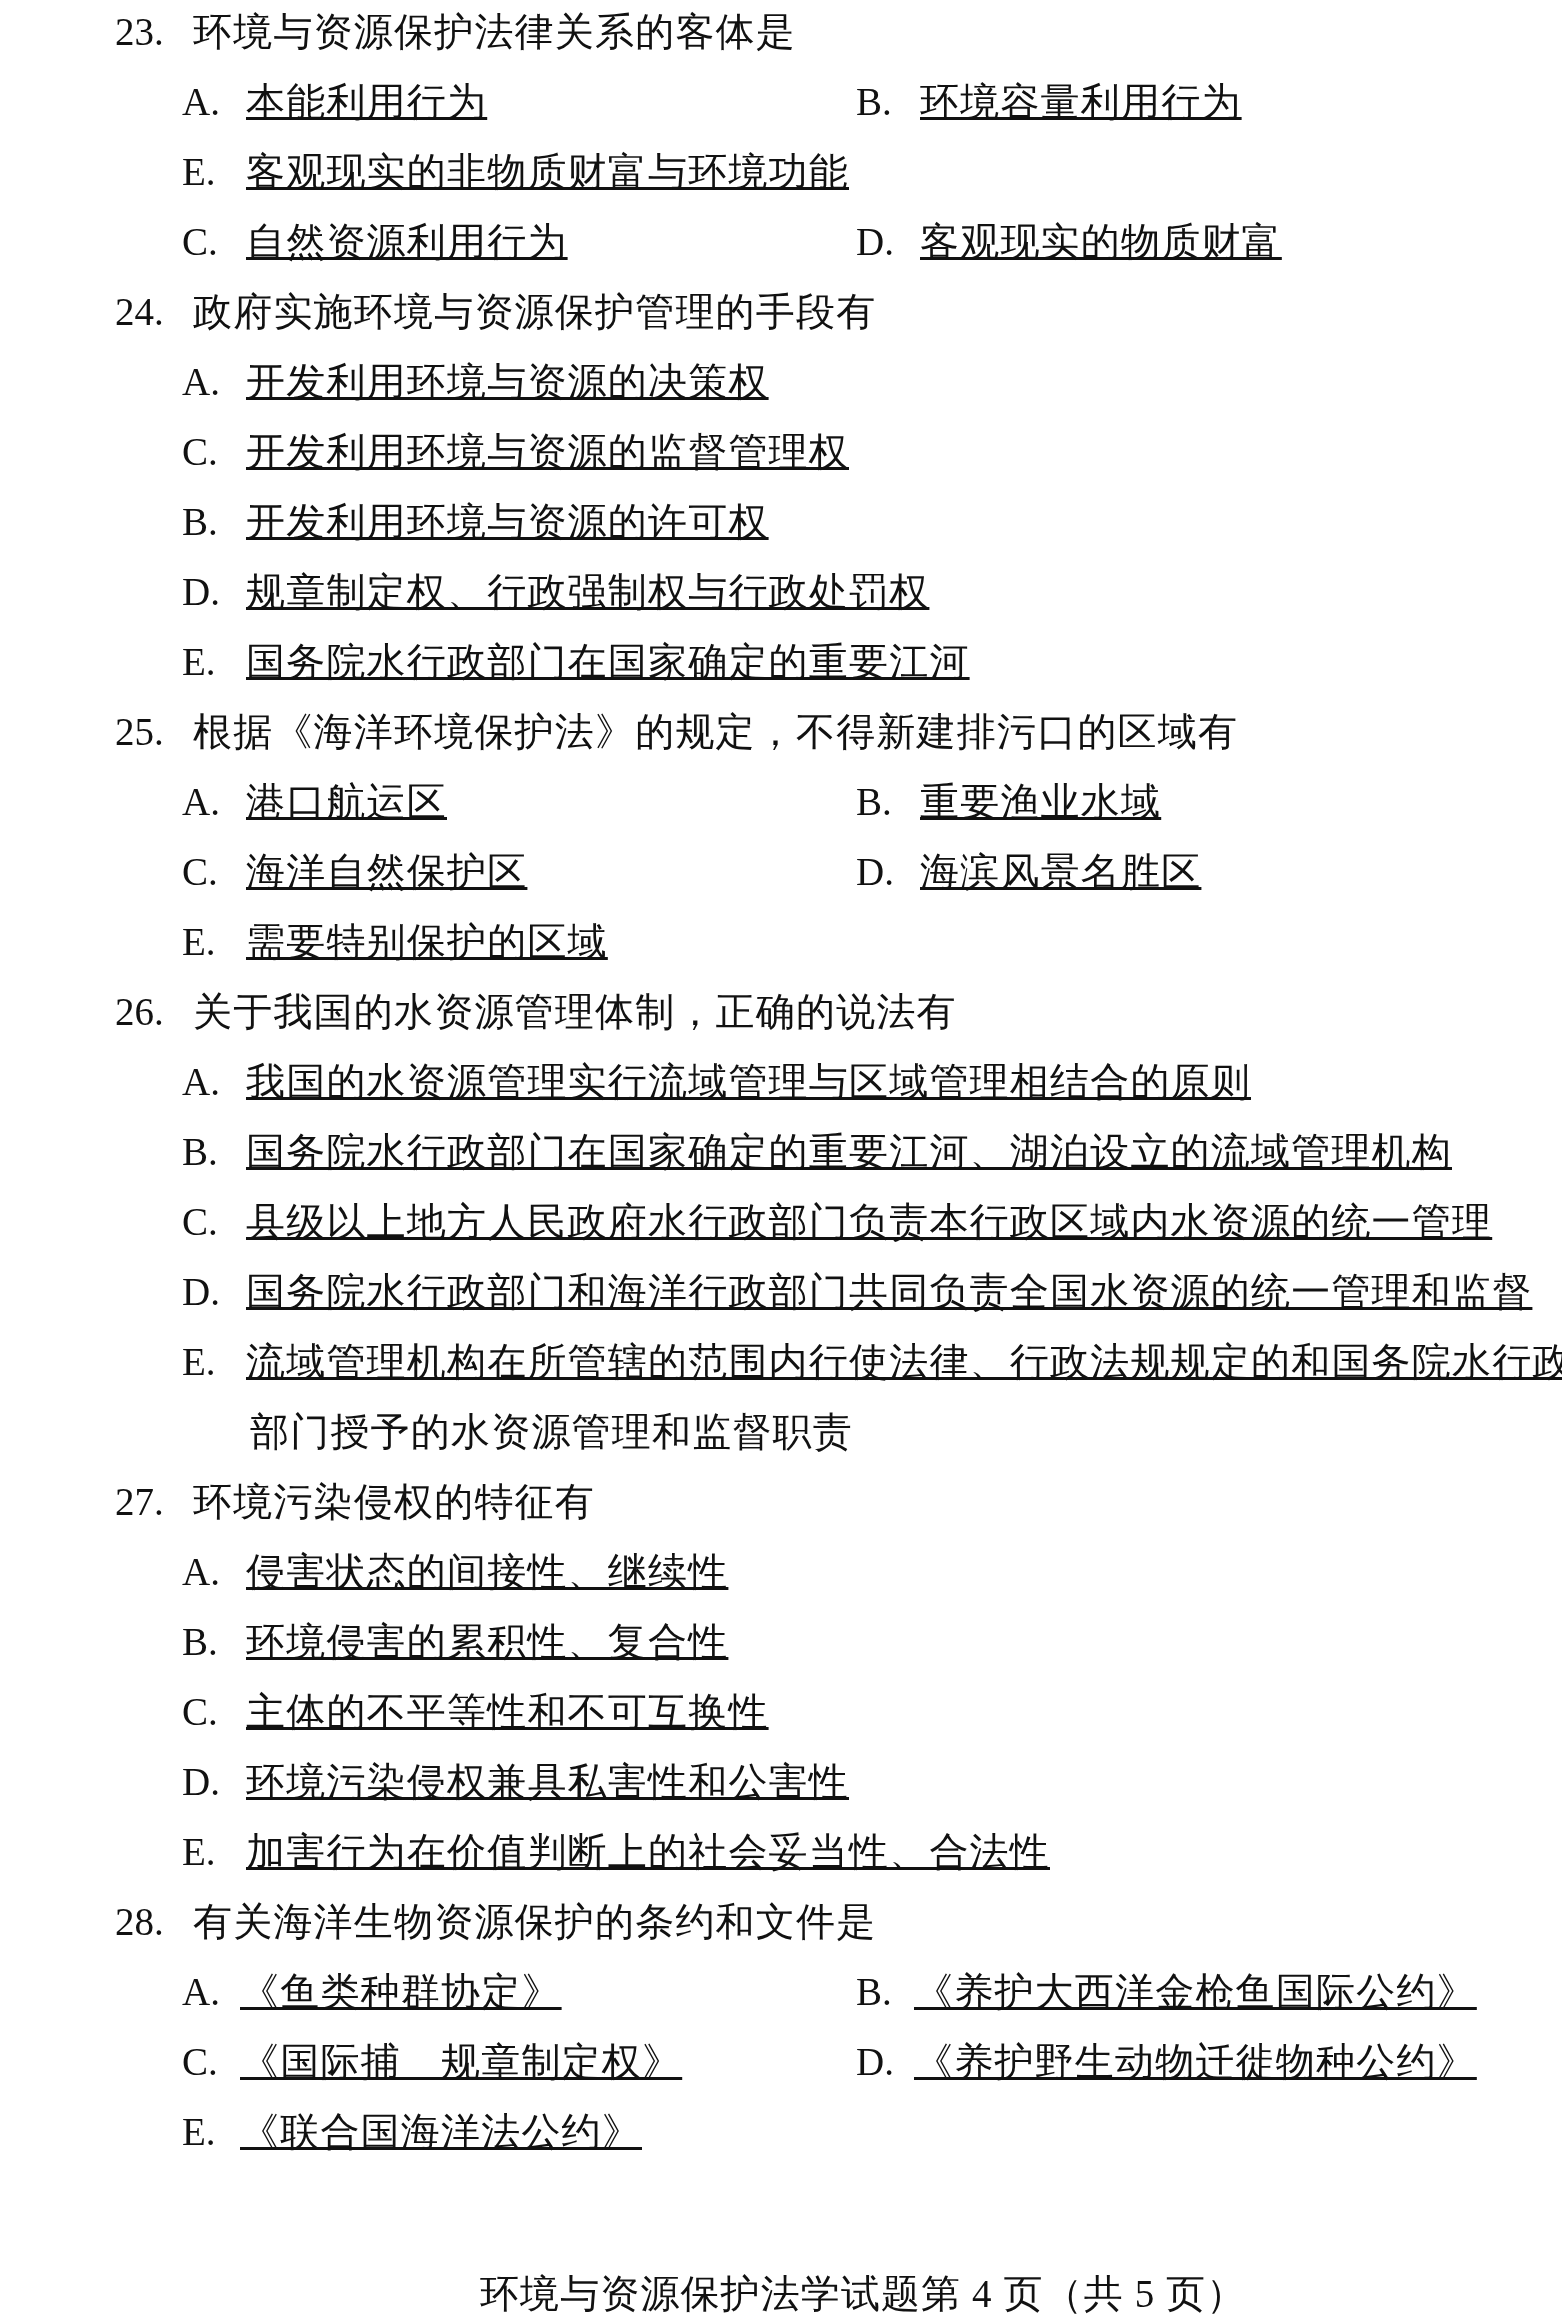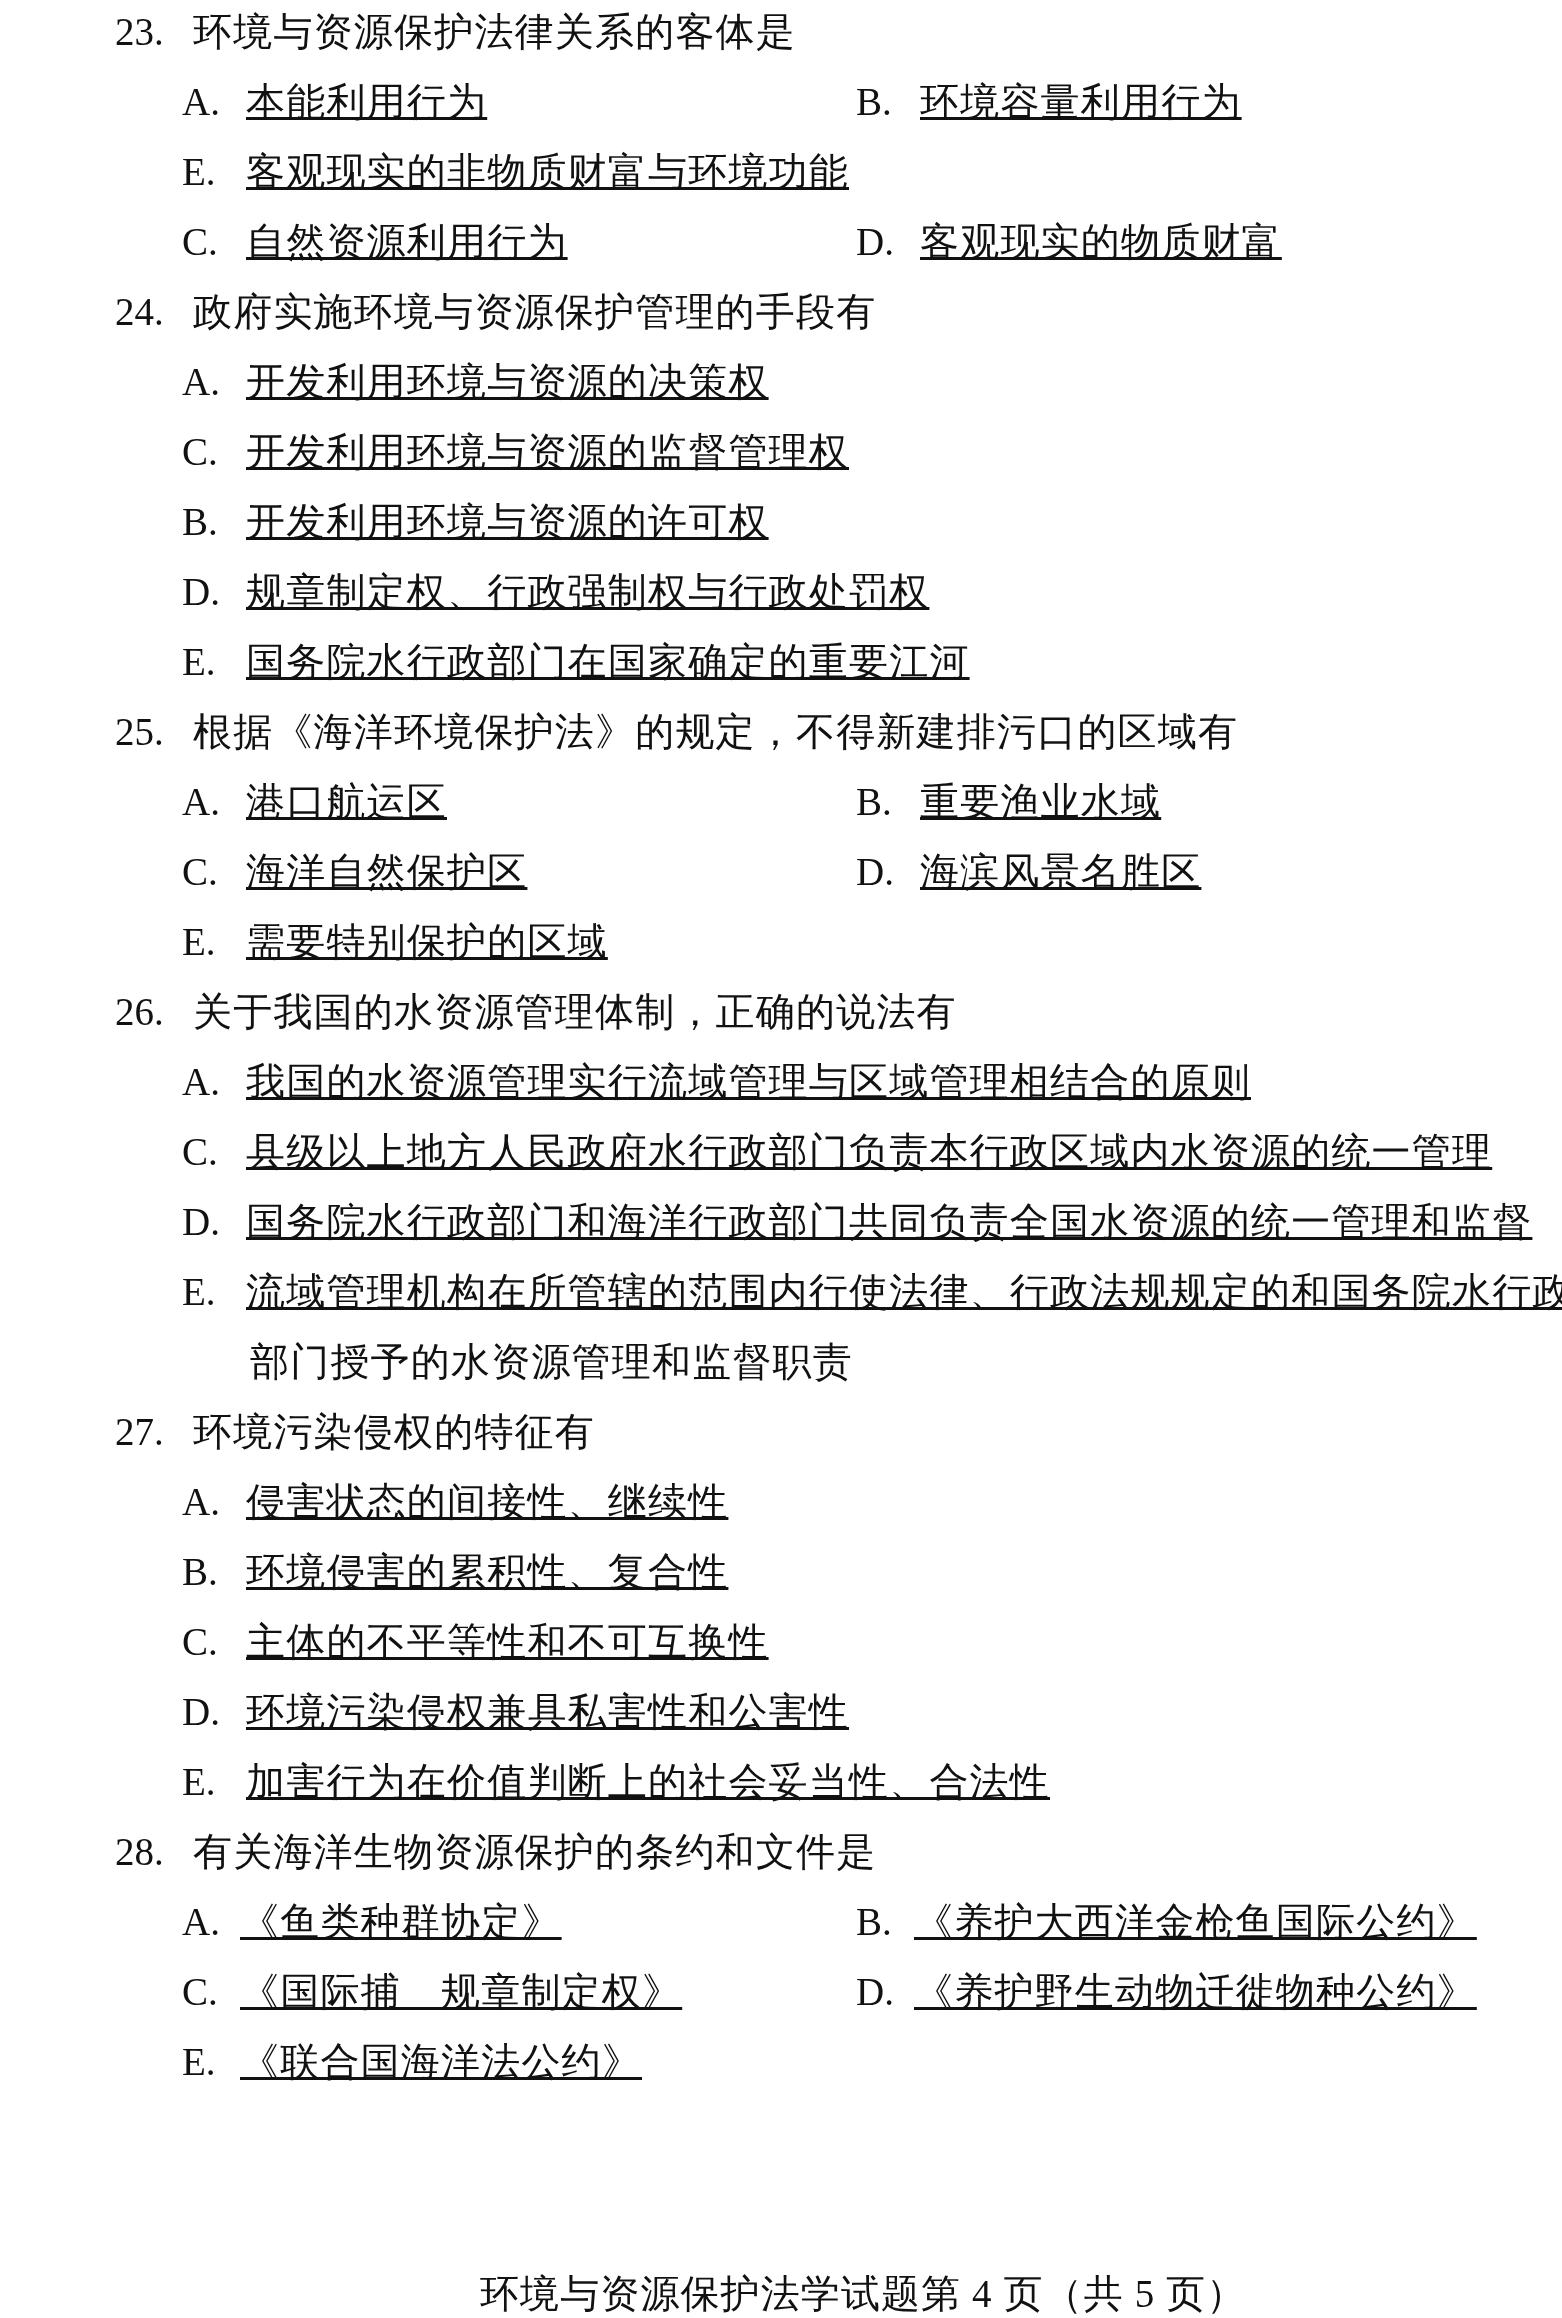--- a/index.html
+++ b/index.html
@@ -126,20 +126,23 @@
   </div>
 
   <div class="line">
     <span class="qnum">26.</span>
     <span class="qtext">关于我国的水资源管理体制，正确的说法有</span>
   </div>
   <div class="line">
     <span class="opt col-l"><span class="letter">A.</span><span>我国的水资源管理实行流域管理与区域管理相结合的原则</span></span>
   </div>
   <div class="line">
+    <span class="opt col-l"><span class="letter">B.</span><span>国务院水行政部门在国家确定的重要江河、湖泊设立的流域管理机构</span></span>
+  </div>
+  <div class="line">
     <span class="opt col-l"><span class="letter">C.</span><span>县级以上地方人民政府水行政部门负责本行政区域内水资源的统一管理</span></span>
   </div>
   <div class="line">
     <span class="opt col-l"><span class="letter">D.</span><span>国务院水行政部门和海洋行政部门共同负责全国水资源的统一管理和监督</span></span>
   </div>
   <div class="line">
     <span class="opt col-l"><span class="letter">E.</span><span>流域管理机构在所管辖的范围内行使法律、行政法规规定的和国务院水行政</span></span>
   </div>
   <div class="line">
     <span class="cont">部门授予的水资源管理和监督职责</span>

